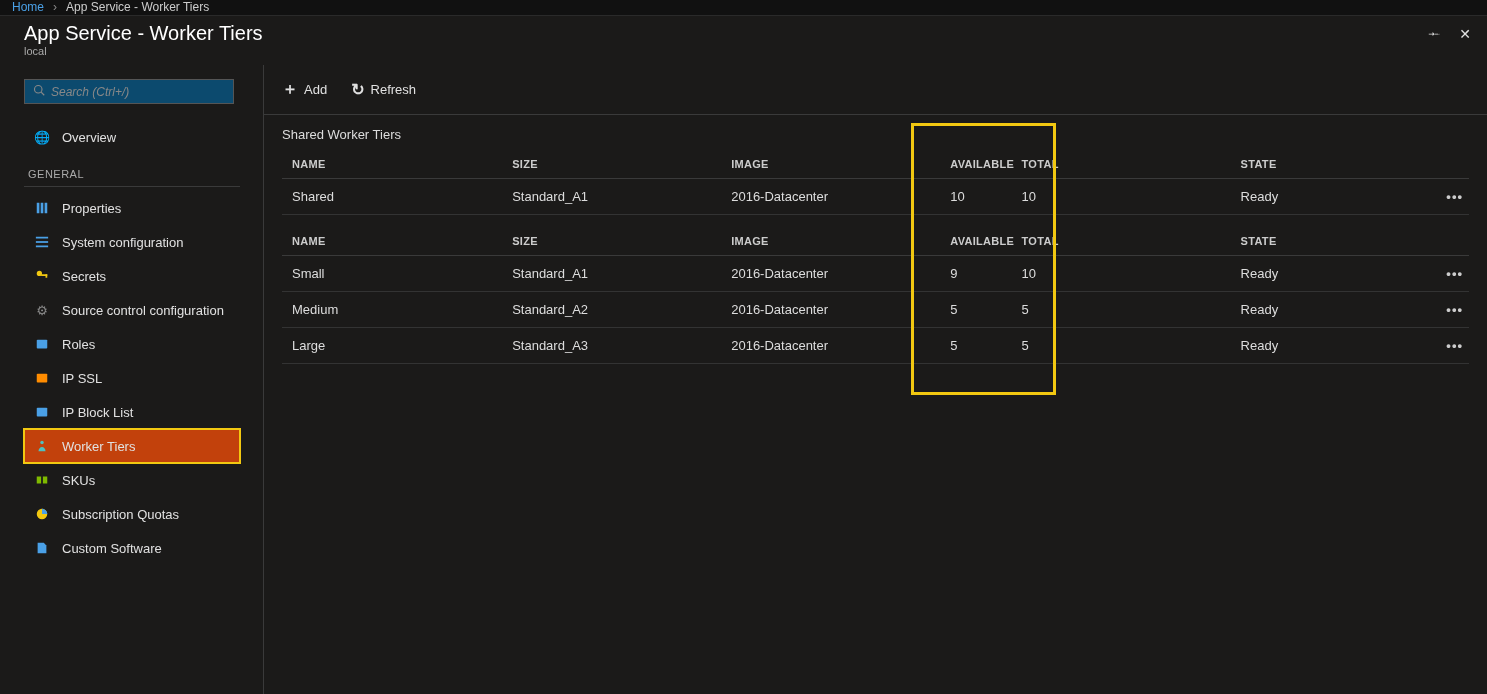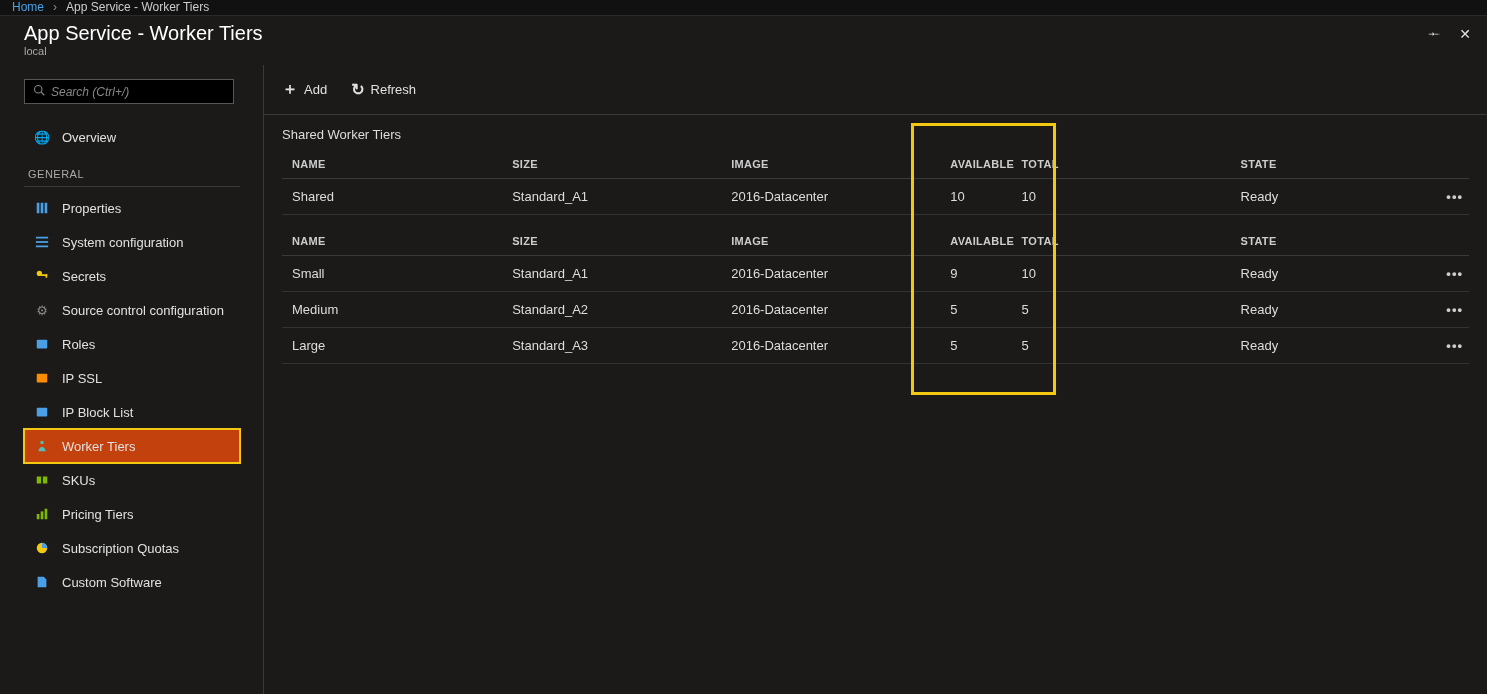--- a/index.html
+++ b/index.html
@@ -45,21 +45,21 @@
     border-right: 1px solid #3a3a3a;
     overflow-y: auto;
   }
   .search-wrap {
     border: 1px solid #555;
     display: flex;
     align-items: center;
     padding: 4px 8px;
     margin-bottom: 16px;
     width: 210px;
-    background: #000000;
+    background: #0c4a6e;
   }
   .search-wrap input {
     background: transparent;
     border: none;
     outline: none;
     color: #ccc;
     font-size: 12px;
     font-style: italic;
     width: 100%;
   }
@@ -279,30 +279,20 @@
     <div class="side-item">
       <span class="icon-box c-green">
         <svg width="14" height="14" viewBox="0 0 16 16" fill="currentColor">
             <rect x="2" y="4" width="5" height="8"></rect>
             <rect x="9" y="4" width="5" height="8"></rect>
           </svg>
       </span>
       <span>SKUs</span>
     </div>
     <div class="side-item">
-      <span class="icon-box c-green">
-        <svg width="14" height="14" viewBox="0 0 16 16" fill="currentColor">
-            <rect x="2" y="8" width="3" height="6"></rect>
-            <rect x="6.5" y="5" width="3" height="9"></rect>
-            <rect x="11" y="2" width="3" height="12"></rect>
-          </svg>
-      </span>
-      <span>Pricing Tiers</span>
-    </div>
-    <div class="side-item">
       <span class="icon-box">
         <svg width="14" height="14" viewBox="0 0 16 16">
             <circle cx="8" cy="8" r="6" fill="#f2c811"></circle>
             <path d="M8 2 A6 6 0 0 1 14 8 L8 8 Z" fill="#4aa0e6"></path>
           </svg>
       </span>
       <span>Subscription Quotas</span>
     </div>
     <div class="side-item">
       <span class="icon-box c-blue">

